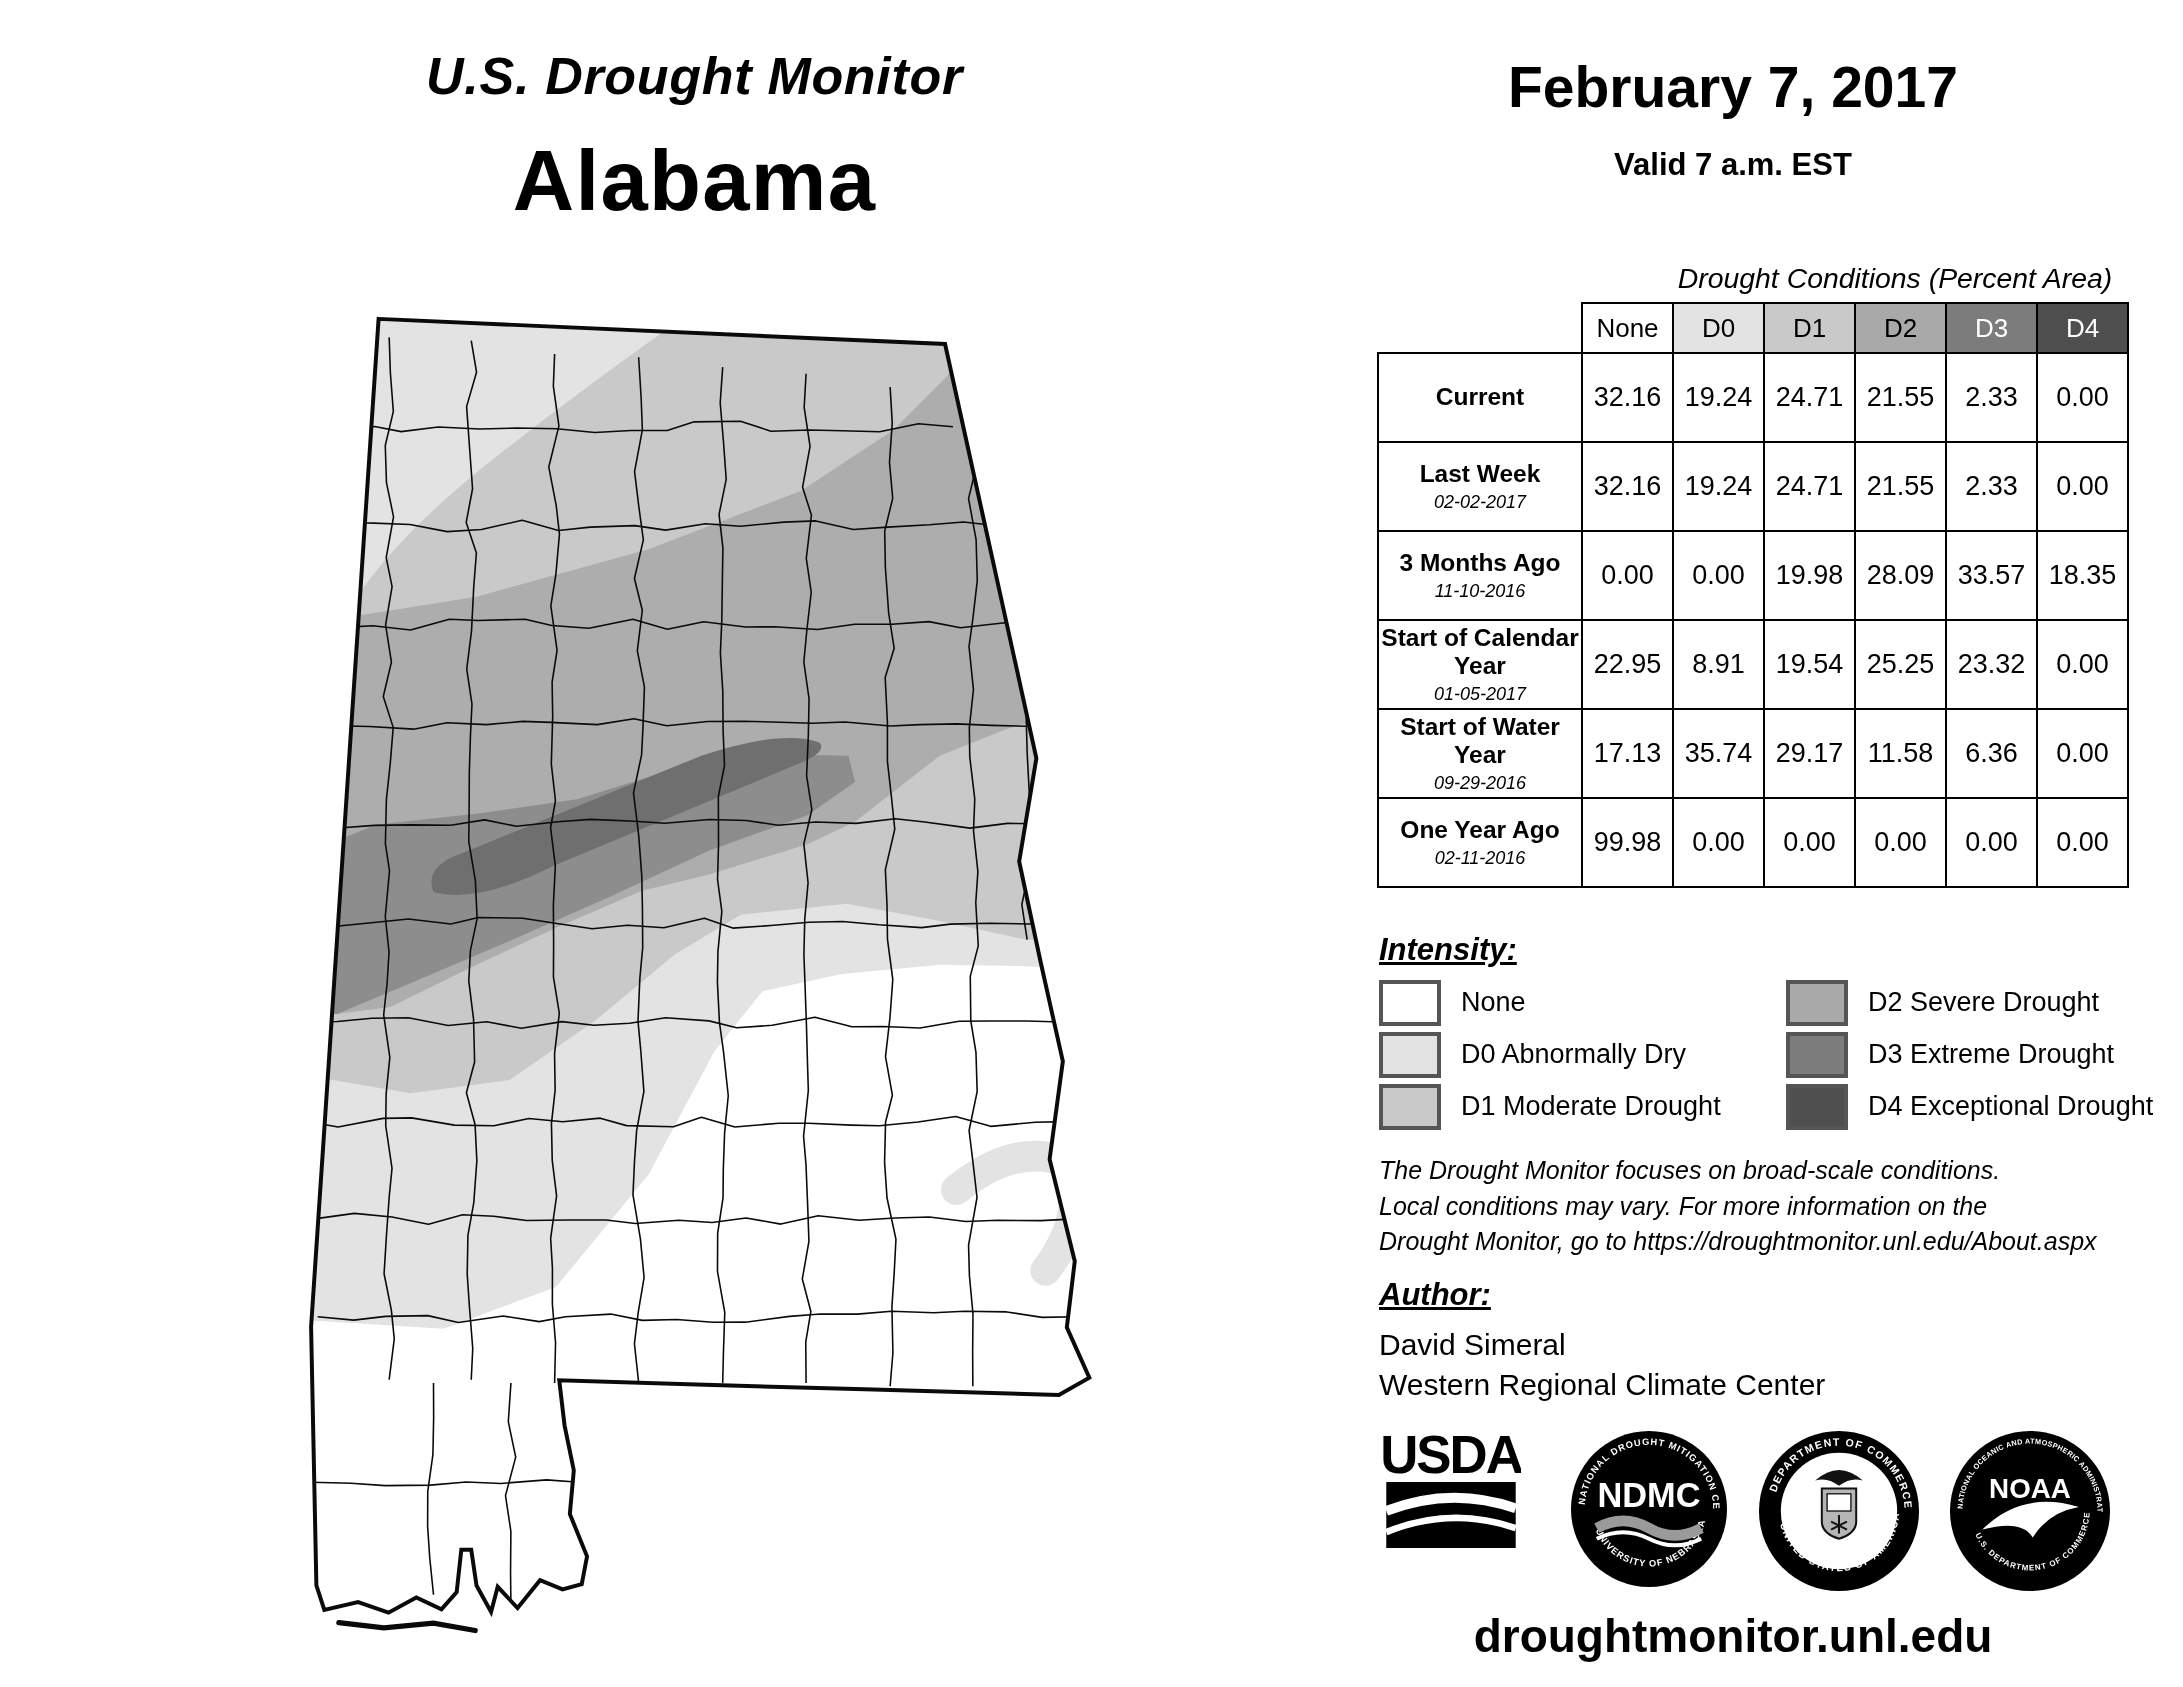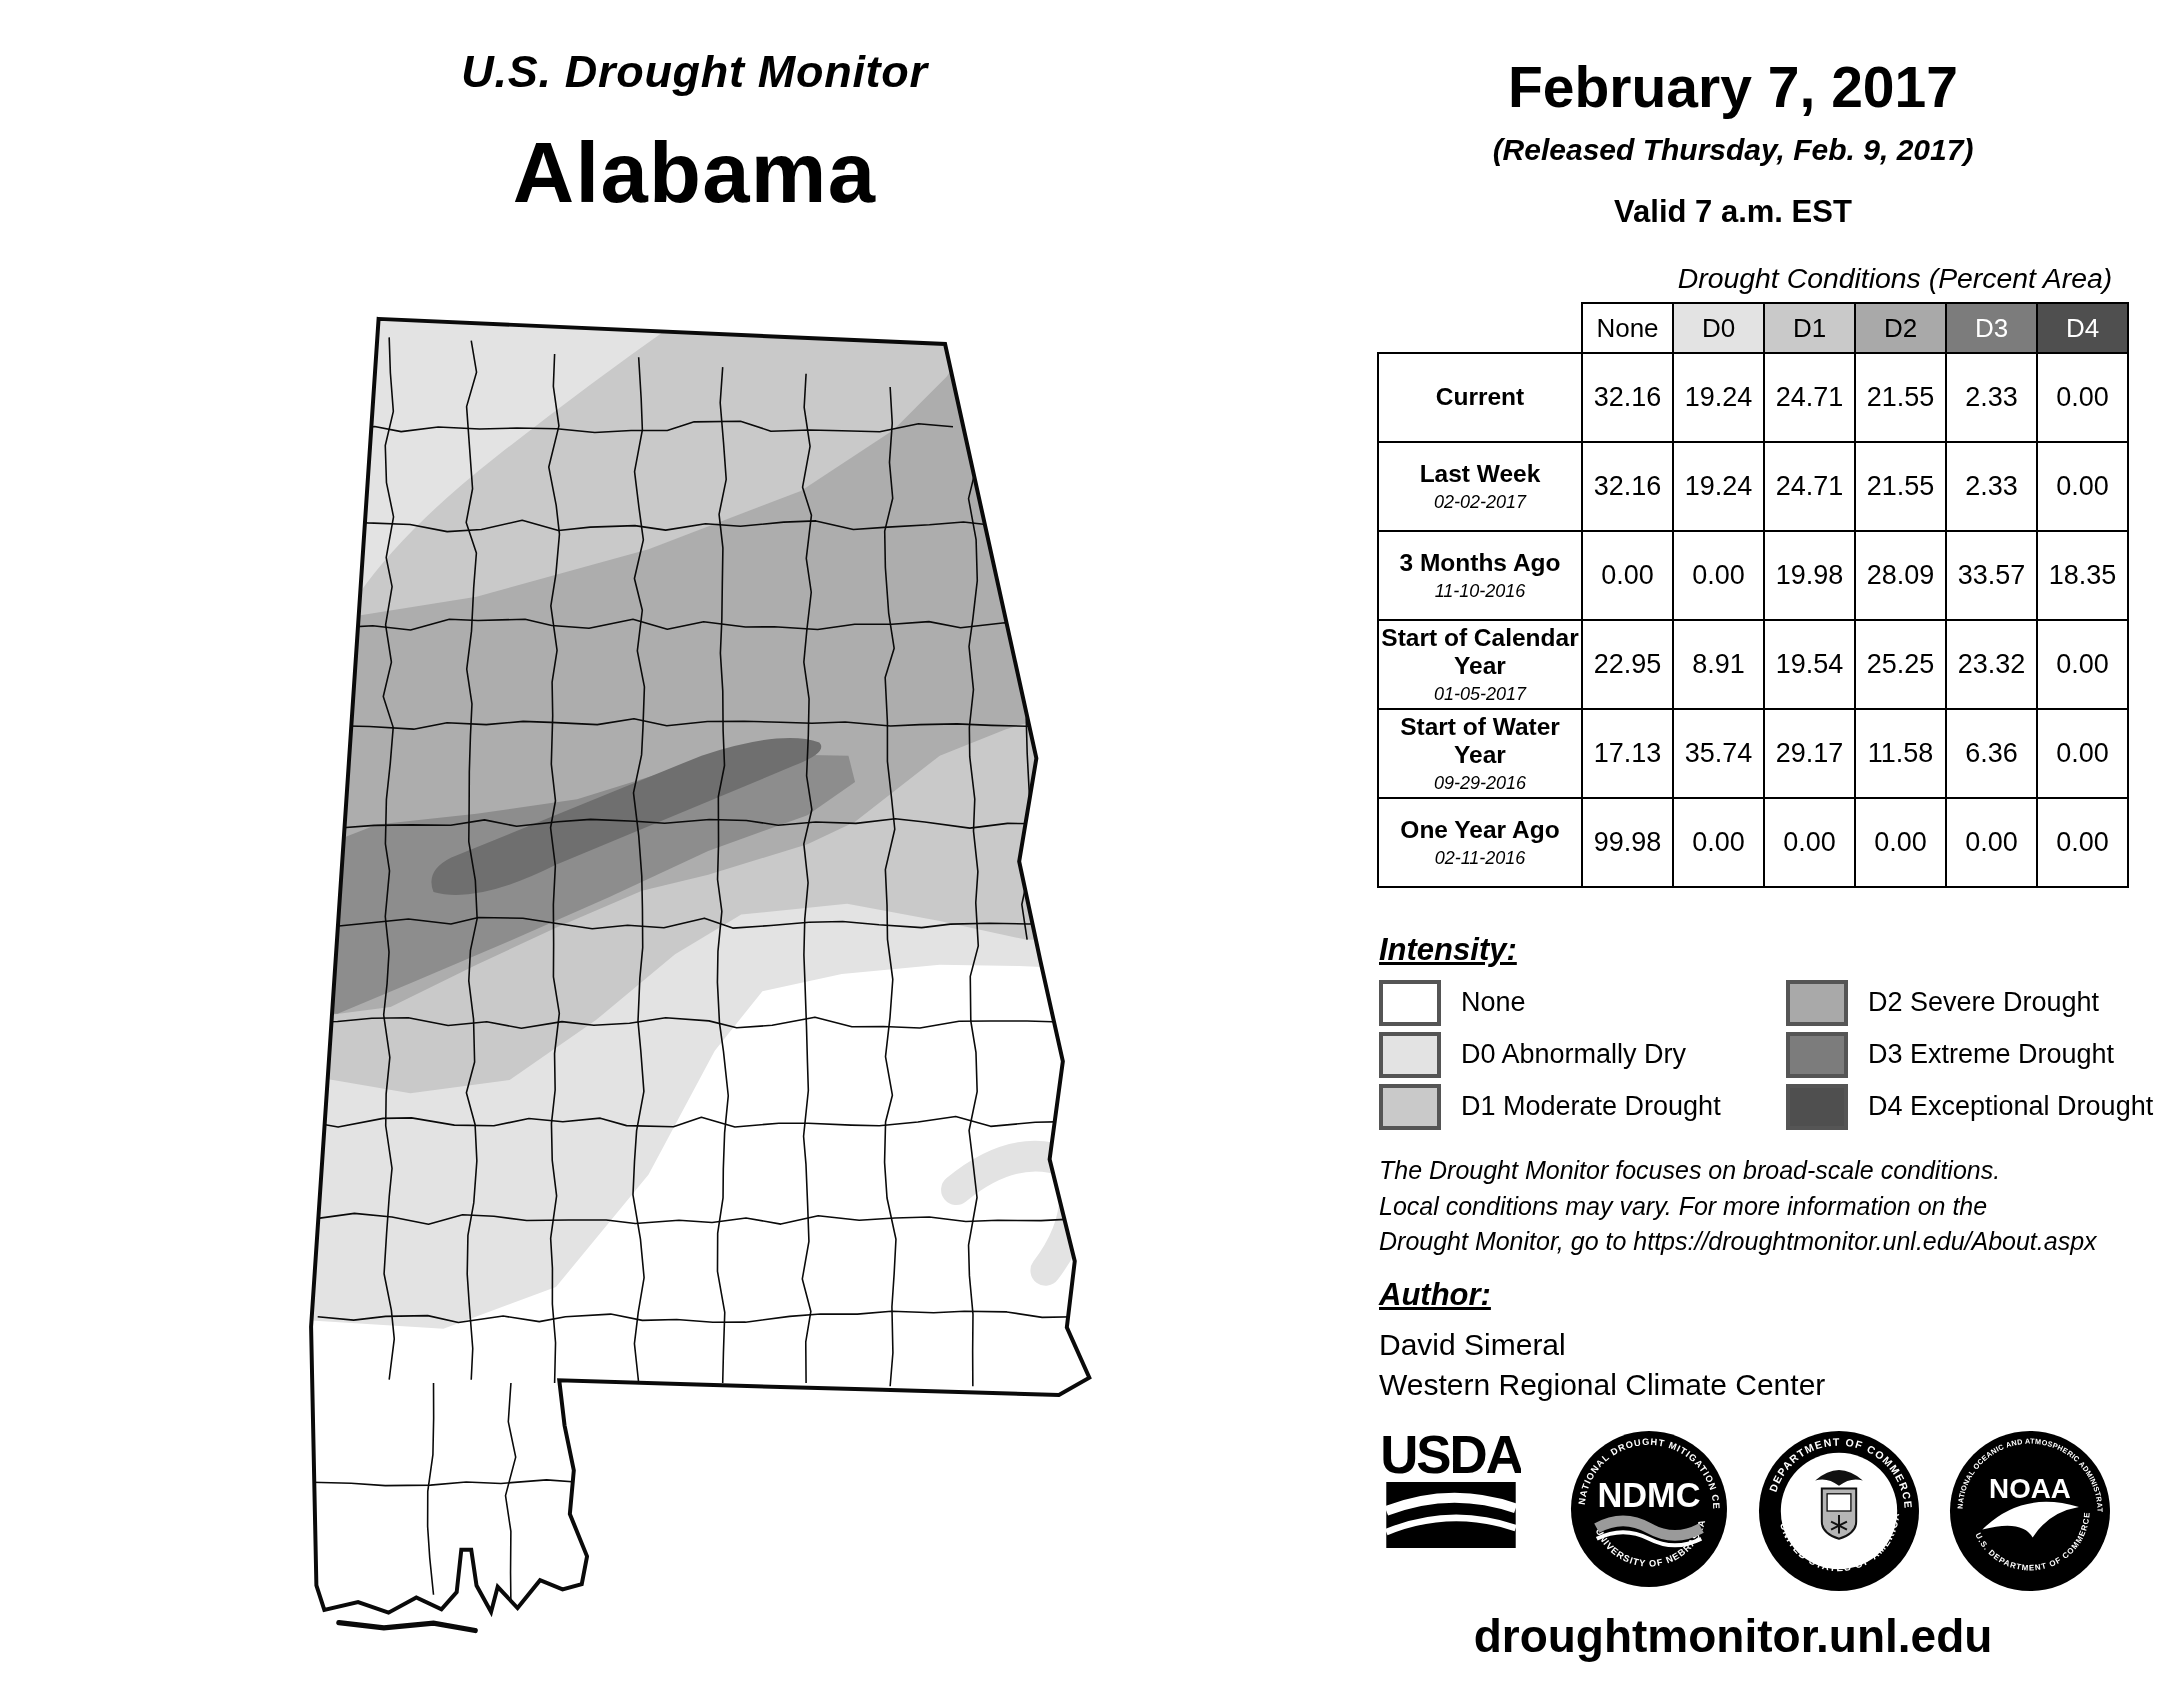--- a/index.html
+++ b/index.html
@@ -2,21 +2,21 @@
 <html style="font-size:10.6px"><head>
 <meta charset="utf-8">
 <style>
   html,body{margin:0;padding:0;background:#fff;}
   #canvas{position:relative;width:2183px;height:1687px;background:#fff;overflow:hidden;
           font-family:"Liberation Sans", sans-serif;color:#000;}
   .abs{position:absolute;}
 
   
   #title-block{left:251px;top:46px;width:887px;text-align:center;}
-  #title-line1{font-size:45px;font-weight:bold;font-style:italic;letter-spacing:0.7px;}
+  #title-line1{font-size:52px;font-weight:bold;font-style:italic;letter-spacing:0.7px;}
   #title-state{font-size:85px;font-weight:bold;margin-top:26px;letter-spacing:1.3px;}
 
   
   #date-block{left:1336px;top:54px;width:794px;text-align:center;}
   #date-main{font-size:57px;font-weight:bold;}
   #date-released{font-size:30px;font-weight:bold;font-style:italic;margin-top:13.2px;}
   #date-valid{font-size:31px;font-weight:bold;margin-top:26.5px;}
 
   
   #tbl-title{left:1604px;top:262px;width:582px;text-align:center;font-size:28.4px;font-style:italic;}
@@ -56,21 +56,20 @@
 
 <div id="canvas">
 
   <div class="abs" id="title-block">
     <div id="title-line1">U.S. Drought Monitor</div>
     <div id="title-state">Alabama</div>
   </div>
 
   <div class="abs" id="date-block">
     <div id="date-main">February 7, 2017</div>
-    <div id="date-released">(Released Thursday, Feb. 9, 2017)</div>
     <div id="date-valid">Valid 7 a.m. EST</div>
   </div>
 
   <svg class="abs" style="left:278px;top:291px" width="900" height="1370" viewBox="0 0 1360 2070">
     <defs>
       <path id="al" d="M 152,42 L 1008,80 L 1146,706 L 1120,862 L 1152,1012 L 1186,1164 L 1166,1312 L 1204,1466 L 1192,1566 L 1226,1642 L 1180,1668 L 900,1660 L 620,1652 L 425,1646 L 433,1714 L 447,1782 L 441,1848 L 467,1912 L 459,1954 L 430,1962 L 396,1948 L 362,1990 L 332,1958 L 322,1996 L 300,1956 L 292,1902 L 277,1902 L 270,1966 L 247,1992 L 209,1974 L 167,1997 L 121,1981 L 70,1993 L 58,1956 L 50,1565 Z"></path>
       <clipPath id="alclip">
           <use href="#al"></use>
         </clipPath>
     </defs>

